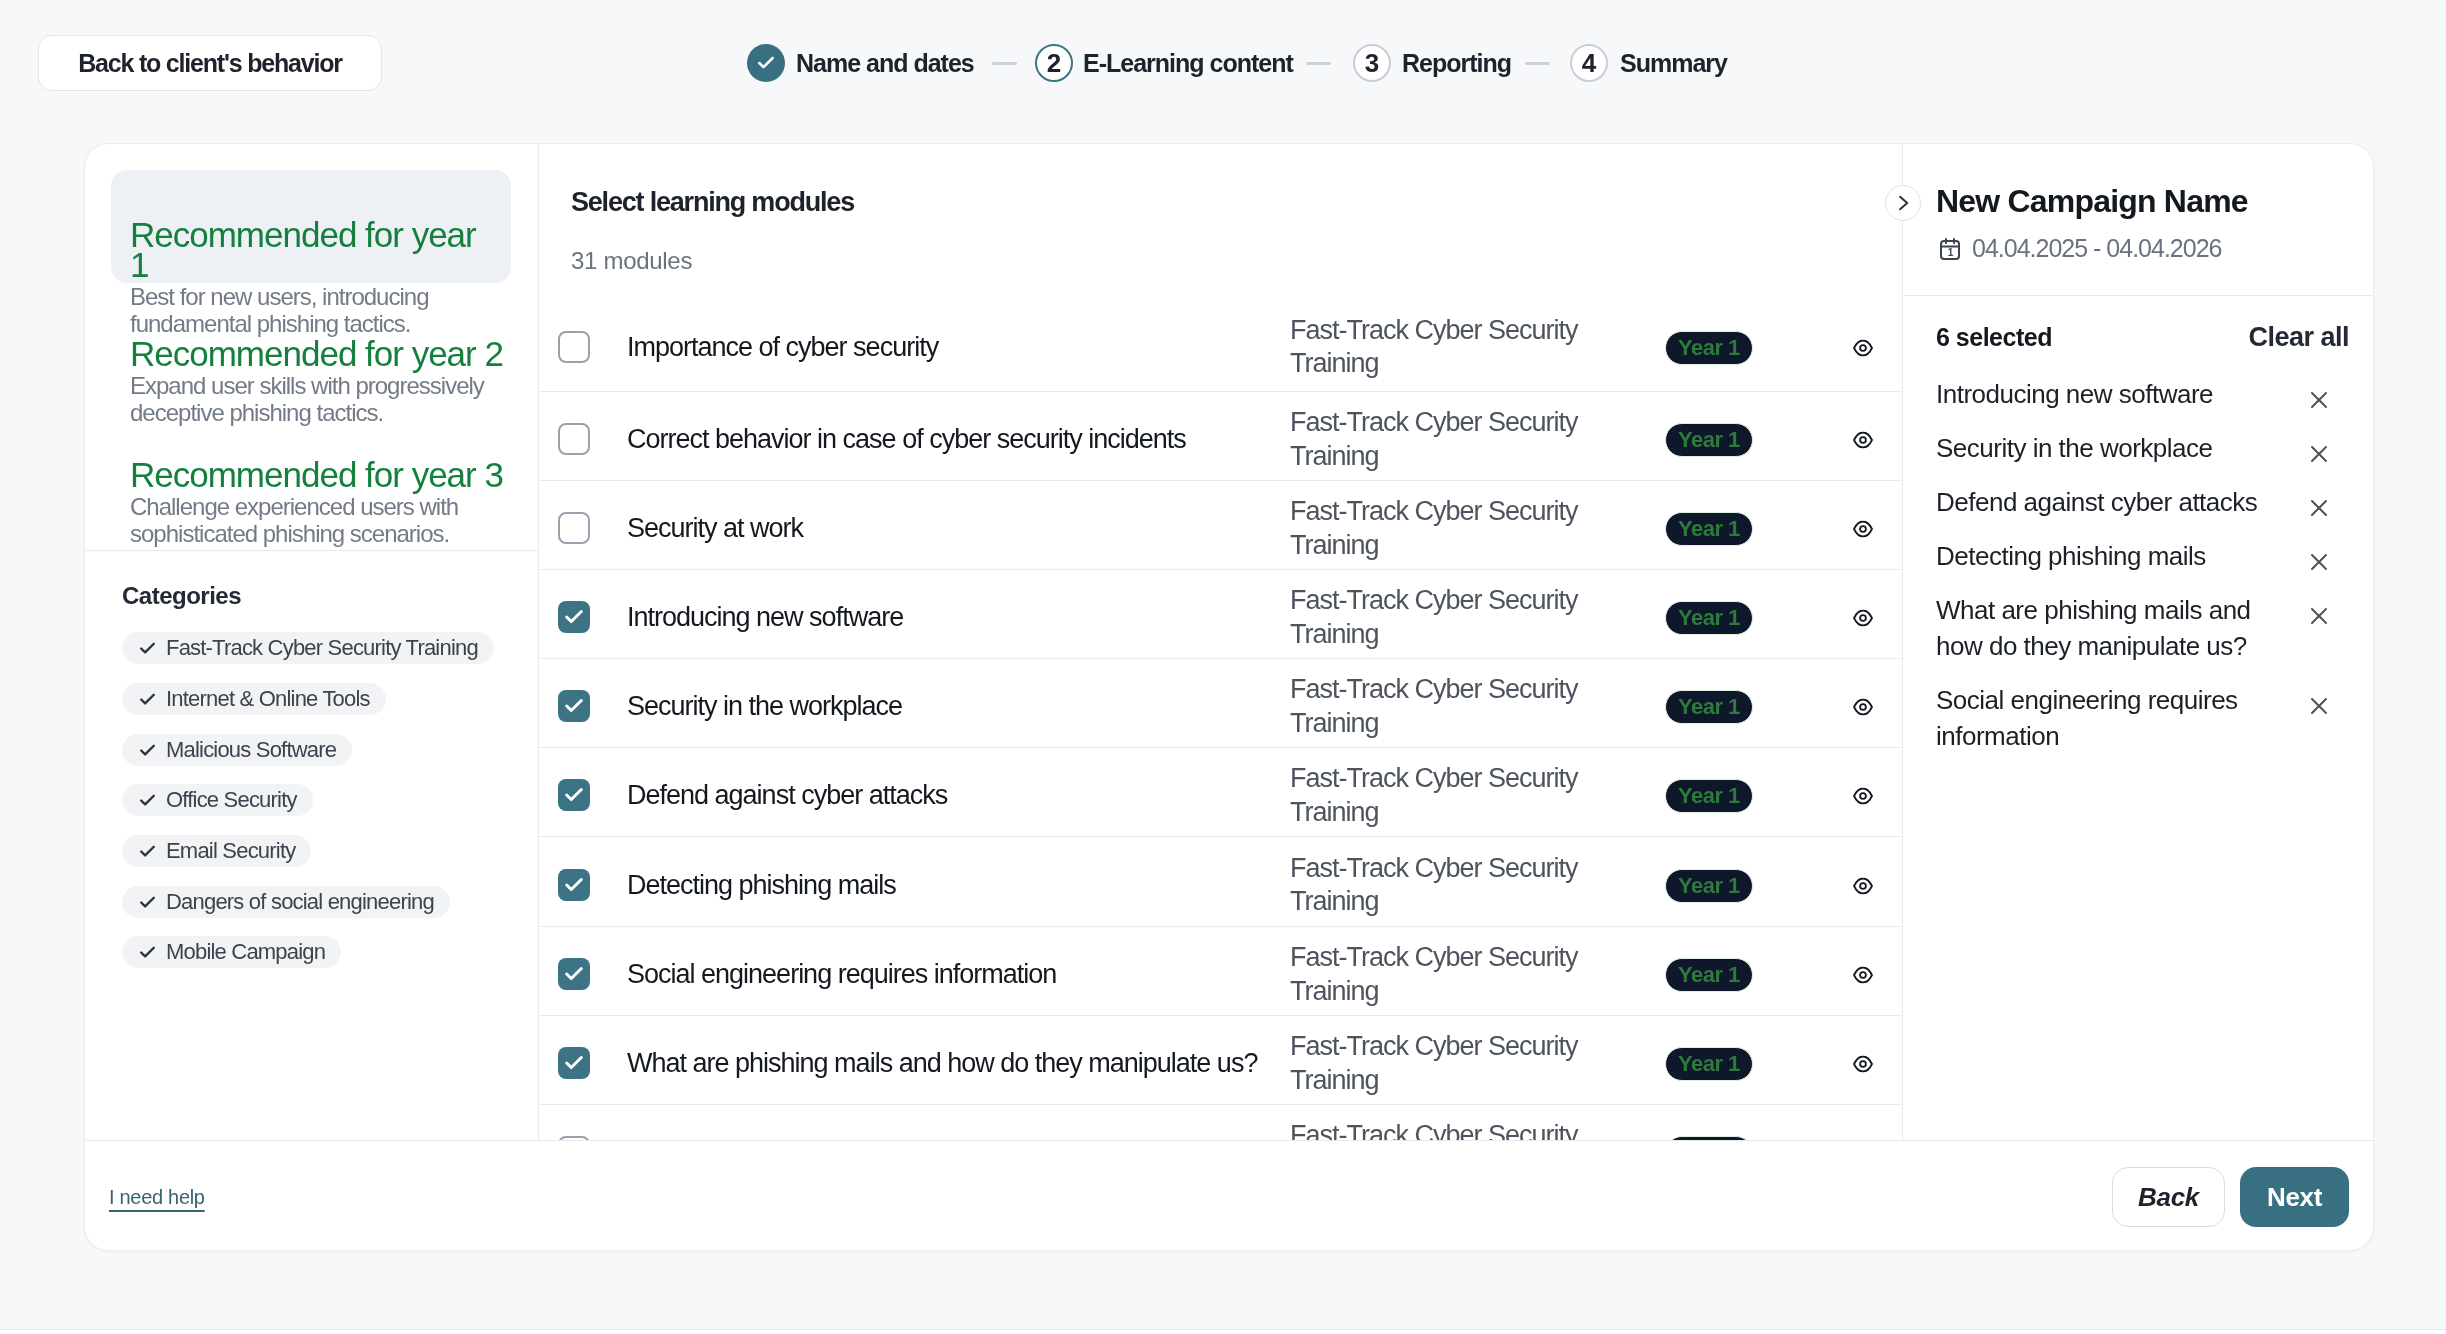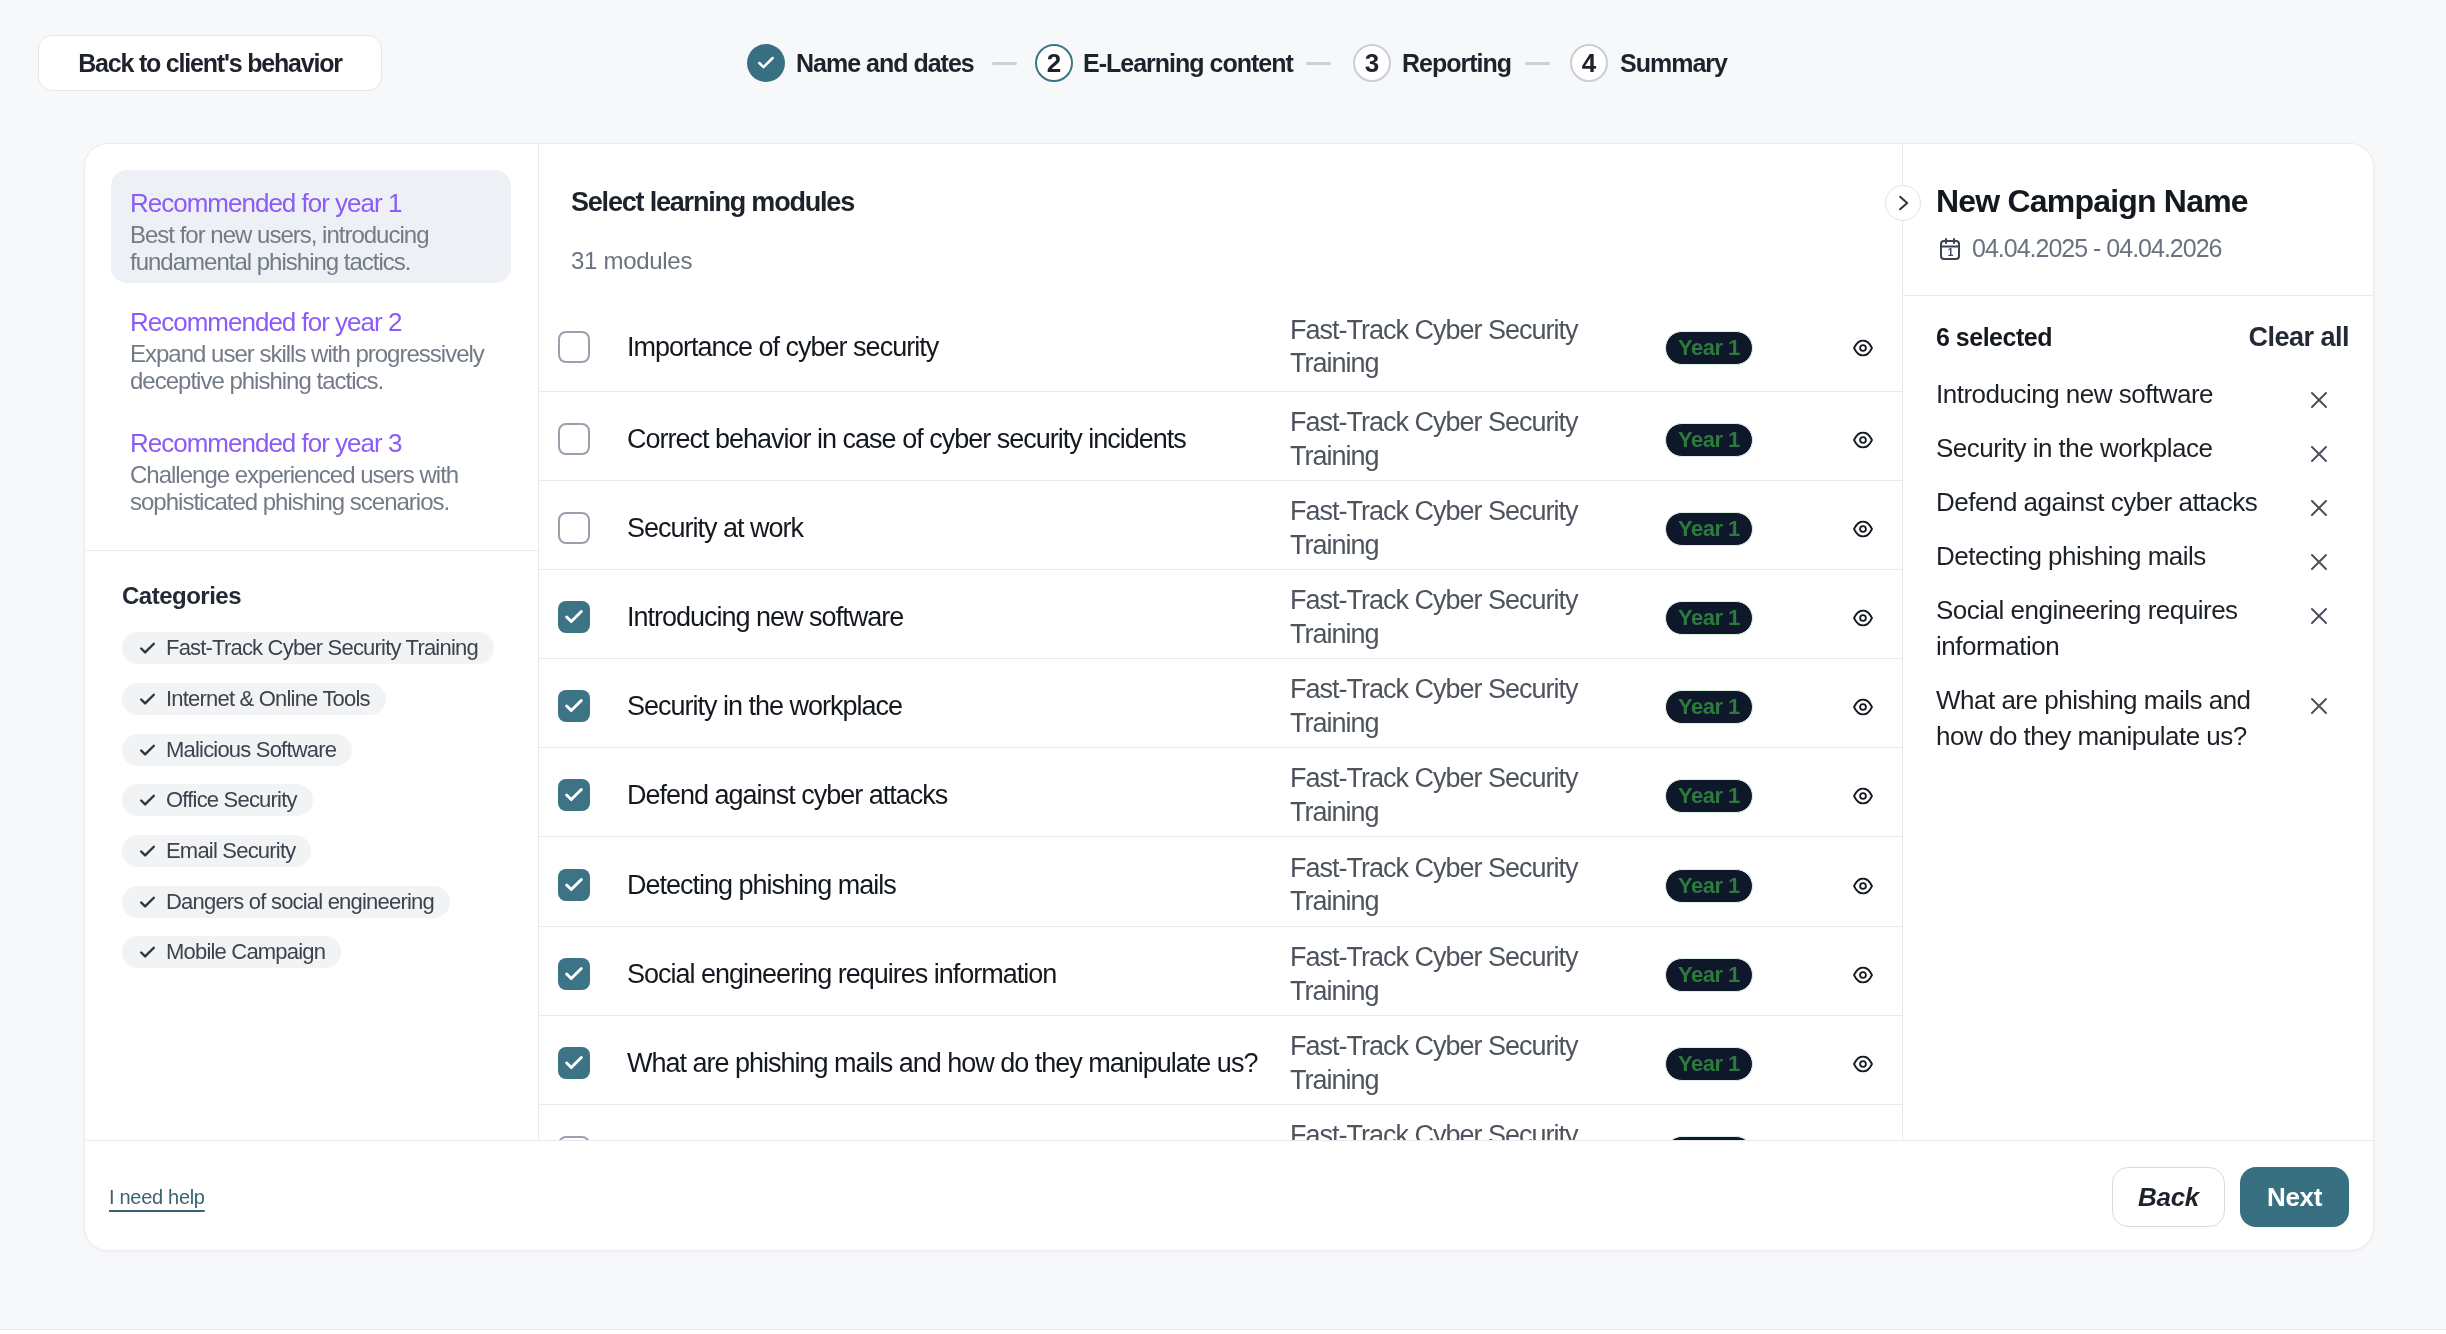--- a/index.html
+++ b/index.html
@@ -18,21 +18,21 @@
   .step-label { top:48px; font-size:25px; font-weight:bold; letter-spacing:-1px; color:#1d222b; line-height:30px; white-space:nowrap; }
   .step-dash { top:62px; width:25px; height:3px; background:#ccd1d7; border-radius:2px; }
 
   
   .card { left:84px; top:143px; width:2290px; height:1108px; background:#fff; border:1px solid #eaecef; border-radius:24px; box-shadow:0 1px 3px rgba(16,24,40,0.04); }
   .vdiv { width:1px; background:#e8eaee; top:143px; height:997px; }
   .hfoot { left:85px; top:1140px; width:2288px; height:1px; background:#e8eaee; }
 
   
   .rec-box { left:111px; top:170px; width:400px; height:113px; background:#edf0f4; border-radius:16px; }
-  .rec-title { font-size:26px; letter-spacing:-1px; line-height:30px; color:#8b5cf6; }
+  .rec-title { font-size:35px; letter-spacing:-1px; line-height:30px; color:#15803d;margin-top:32px; }
   .rec-desc { font-size:24px; letter-spacing:-1px; line-height:27px; color:#737b88; margin-top:3px; }
   .rec-item { width:390px; }
   .sidebar-div { left:85px; top:550px; width:453px; height:1px; background:#e8eaee; }
   .cat-head { left:122px; top:582px; font-size:24px; font-weight:bold; letter-spacing:-0.5px; color:#242a35; }
   .chip { left:122px; height:32px; border-radius:16px; background:#f1f3f5; display:inline-flex; align-items:center; gap:9px; padding:0 16px; font-size:22px; letter-spacing:-0.8px; color:#3c434e; white-space:nowrap; }
 
   
   .mid { left:539px; top:143px; width:1363px; height:997px; overflow:hidden; }
   .mid-head { position:absolute; left:32px; top:44px; font-size:27px; font-weight:bold; letter-spacing:-1.2px; color:#1d222b; line-height:30px; }
   .mid-count { position:absolute; left:32px; top:104px; font-size:24px; letter-spacing:-0.3px; color:#6b7380; line-height:28px; }
@@ -256,22 +256,22 @@
       <polyline points="8.5 4.5 17 12 8.5 19.5"></polyline>
     </svg>
 </div>
 <div class="abs sel-head">6 selected</div>
 <div class="abs clear-all">Clear all</div>
 <div class="abs sel-list">
     <div class="sel-item">Introducing new software</div>
     <div class="sel-item">Security in the workplace</div>
     <div class="sel-item">Defend against cyber attacks</div>
     <div class="sel-item">Detecting phishing mails</div>
+    <div class="sel-item">What are phishing mails and<br>how do they manipulate us?</div>
     <div class="sel-item">Social engineering requires<br>information</div>
-    <div class="sel-item">What are phishing mails and<br>how do they manipulate us?</div>
   </div>
 
 <div class="abs help">I need help</div>
 <div class="abs btn-back">Back</div>
 <div class="abs btn-next">Next</div>
 <div class="abs bottom-strip"></div>
 
 <div class="abs chip" style="top:632px;">
     <svg width="19" height="19" viewBox="0 0 24 24" fill="none" stroke="#2d3440" stroke-width="3" stroke-linecap="round" stroke-linejoin="round">
       <polyline points="20 6 9 17 4 12"></polyline>

